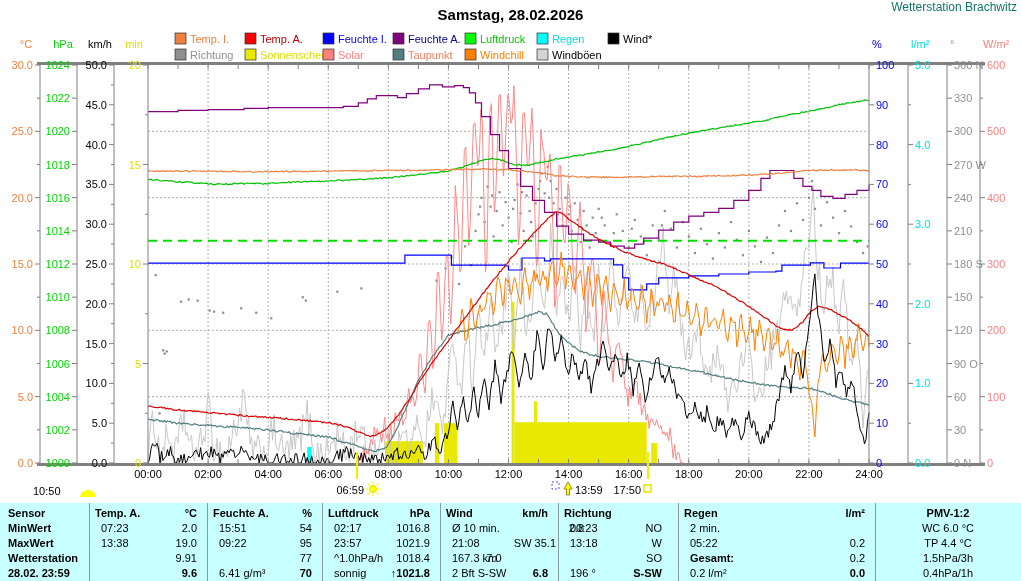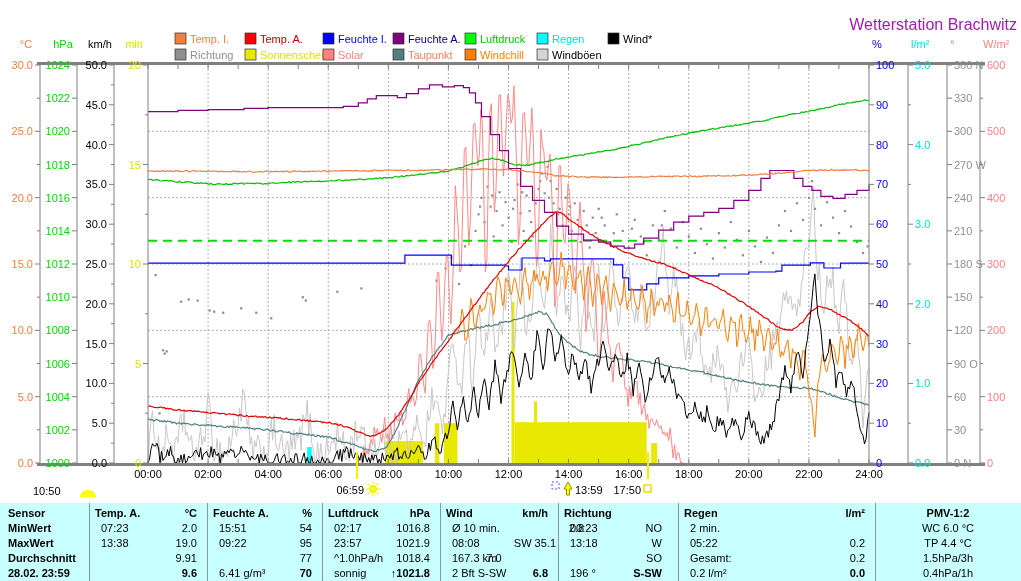--- a/index.html
+++ b/index.html
@@ -1,32 +1,33 @@
 <!DOCTYPE html>
 <html><head>
 <meta charset="utf-8">
 <style>
   html,body{margin:0;padding:0;background:#ffffff;}
   #stage{position:relative;width:1021px;height:581px;background:#fff;overflow:hidden;
          font-family:"Liberation Sans",sans-serif;}
   #page-title{position:absolute;top:6px;left:0;width:1021px;text-align:center;
               font-size:15px;font-weight:bold;color:#000;}
-  #station-name{position:absolute;top:16px;right:4px;font-size:16px;color:#a21caf;}
+  #station-name{position:absolute;top:0;right:4px;font-size:12px;color:#0f766e;}
   #chart{position:absolute;top:0;left:0;}
   #stats-table{position:absolute;top:503px;left:0;width:1021px;height:78px;background:#c8ffff;
                font-size:11px;color:#000;}
   .tcell{position:absolute;white-space:nowrap;line-height:14px;}
   .tb{font-weight:bold;}
   .tsep{position:absolute;top:0;width:1px;height:78px;background:#8a9a9a;}
   svg text{font-family:"Liberation Sans",sans-serif;}
 </style>
 </head>
 <body>
 
 <div id="stage">
+  <div id="page-title">Samstag, 28.02.2026</div>
   <div id="station-name">Wetterstation Brachwitz</div>
   <svg id="chart" width="1021" height="503" viewBox="0 0 1021 503">
       <g>
         <line x1="208.08333333333331" y1="65" x2="208.08333333333331" y2="463" stroke="#b0b0b0" stroke-width="1" stroke-dasharray="2,2"></line>
         <line x1="268.16666666666663" y1="65" x2="268.16666666666663" y2="463" stroke="#b0b0b0" stroke-width="1" stroke-dasharray="2,2"></line>
         <line x1="328.25" y1="65" x2="328.25" y2="463" stroke="#b0b0b0" stroke-width="1" stroke-dasharray="2,2"></line>
         <line x1="388.3333333333333" y1="65" x2="388.3333333333333" y2="463" stroke="#b0b0b0" stroke-width="1" stroke-dasharray="2,2"></line>
         <line x1="448.4166666666667" y1="65" x2="448.4166666666667" y2="463" stroke="#b0b0b0" stroke-width="1" stroke-dasharray="2,2"></line>
         <line x1="508.5" y1="65" x2="508.5" y2="463" stroke="#b0b0b0" stroke-width="1" stroke-dasharray="2,2"></line>
         <line x1="568.5833333333334" y1="65" x2="568.5833333333334" y2="463" stroke="#b0b0b0" stroke-width="1" stroke-dasharray="2,2"></line>
@@ -571,21 +572,21 @@
       <div class="tsep" style="left: 89px;"></div>
       <div class="tsep" style="left: 207px;"></div>
       <div class="tsep" style="left: 322px;"></div>
       <div class="tsep" style="left: 440px;"></div>
       <div class="tsep" style="left: 558px;"></div>
       <div class="tsep" style="left: 678px;"></div>
       <div class="tsep" style="left: 875px;"></div>
       <div class="tcell tb" style="left: 8px; top: 3px;">Sensor</div>
       <div class="tcell tb" style="left: 8px; top: 18px;">MinWert</div>
       <div class="tcell tb" style="left: 8px; top: 33px;">MaxWert</div>
-      <div class="tcell tb" style="left: 8px; top: 48px;">Durchschnitt</div>
+      <div class="tcell tb" style="left: 8px; top: 48px;">Wetterstation</div>
       <div class="tcell tb" style="left: 8px; top: 63px;">28.02. 23:59</div>
       <div class="tcell tb" style="left: 95px; top: 3px;">Temp. A.</div>
       <div class="tcell tb" style="left: 89px; top: 3px; width: 108px; text-align: right;">°C</div>
       <div class="tcell " style="left: 101px; top: 18px;">07:23</div>
       <div class="tcell " style="left: 89px; top: 18px; width: 108px; text-align: right;">2.0</div>
       <div class="tcell " style="left: 101px; top: 33px;">13:38</div>
       <div class="tcell " style="left: 89px; top: 33px; width: 108px; text-align: right;">19.0</div>
       <div class="tcell " style="left: 89px; top: 48px; width: 108px; text-align: right;">9.91</div>
       <div class="tcell tb" style="left: 89px; top: 63px; width: 108px; text-align: right;">9.6</div>
       <div class="tcell tb" style="left: 213px; top: 3px;">Feuchte A.</div>
@@ -604,40 +605,40 @@
       <div class="tcell " style="left: 334px; top: 33px;">23:57</div>
       <div class="tcell " style="left: 322px; top: 33px; width: 108px; text-align: right;">1021.9</div>
       <div class="tcell " style="left: 334px; top: 48px;">^1.0hPa/h</div>
       <div class="tcell " style="left: 322px; top: 48px; width: 108px; text-align: right;">1018.4</div>
       <div class="tcell " style="left: 334px; top: 63px;">sonnig</div>
       <div class="tcell tb" style="left: 322px; top: 63px; width: 108px; text-align: right;">↑1021.8</div>
       <div class="tcell tb" style="left: 446px; top: 3px;">Wind</div>
       <div class="tcell tb" style="left: 440px; top: 3px; width: 108px; text-align: right;">km/h</div>
       <div class="tcell " style="left: 452px; top: 18px;">Ø 10 min.</div>
       <div class="tcell " style="left: 440px; top: 18px; width: 108px; text-align: right; margin-left: 36px;">2.8</div>
-      <div class="tcell " style="left: 452px; top: 33px;">08:08</div>
+      <div class="tcell " style="left: 452px; top: 33px;">21:08</div>
       <div class="tcell " style="left: 440px; top: 33px; width: 108px; text-align: right; padding-left: 8px;">SW 35.1</div>
       <div class="tcell " style="left: 452px; top: 48px;">167.3 km</div>
       <div class="tcell " style="left: 440px; top: 48px; width: 108px; text-align: center;">7.0</div>
       <div class="tcell " style="left: 452px; top: 63px;">2 Bft S-SW</div>
       <div class="tcell tb" style="left: 440px; top: 63px; width: 108px; text-align: right;">6.8</div>
       <div class="tcell tb" style="left: 564px; top: 3px;">Richtung</div>
       <div class="tcell " style="left: 570px; top: 18px;">00:23</div>
       <div class="tcell " style="left: 558px; top: 18px; width: 104px; text-align: right;">NO</div>
       <div class="tcell " style="left: 570px; top: 33px;">13:18</div>
       <div class="tcell " style="left: 558px; top: 33px; width: 104px; text-align: right;">W</div>
       <div class="tcell " style="left: 558px; top: 48px; width: 104px; text-align: right;">SO</div>
       <div class="tcell " style="left: 570px; top: 63px;">196 °</div>
       <div class="tcell tb" style="left: 558px; top: 63px; width: 104px; text-align: right;">S-SW</div>
       <div class="tcell tb" style="left: 684px; top: 3px;">Regen</div>
       <div class="tcell tb" style="left: 678px; top: 3px; width: 187px; text-align: right;">l/m²</div>
       <div class="tcell " style="left: 690px; top: 18px;">2 min.</div>
       <div class="tcell " style="left: 690px; top: 33px;">05:22</div>
       <div class="tcell " style="left: 678px; top: 33px; width: 187px; text-align: right;">0.2</div>
-      <div class="tcell " style="left: 690px; top: 48px;">Gesamt:</div>
+      <div class="tcell " style="left: 690px; top: 48px; font-weight: bold;">Gesamt:</div>
       <div class="tcell " style="left: 678px; top: 48px; width: 187px; text-align: right;">0.2</div>
       <div class="tcell " style="left: 690px; top: 63px;">0.2 l/m²</div>
       <div class="tcell tb" style="left: 678px; top: 63px; width: 187px; text-align: right;">0.0</div>
       <div class="tcell tb" style="left: 875px; top: 3px; width: 146px; text-align: center;">PMV-1:2</div>
       <div class="tcell " style="left: 875px; top: 18px; width: 146px; text-align: center;">WC 6.0 °C</div>
       <div class="tcell " style="left: 875px; top: 33px; width: 146px; text-align: center;">TP 4.4 °C</div>
       <div class="tcell " style="left: 875px; top: 48px; width: 146px; text-align: center;">1.5hPa/3h</div>
       <div class="tcell " style="left: 875px; top: 63px; width: 146px; text-align: center;">0.4hPa/1h</div>
     </div>
 </div>

